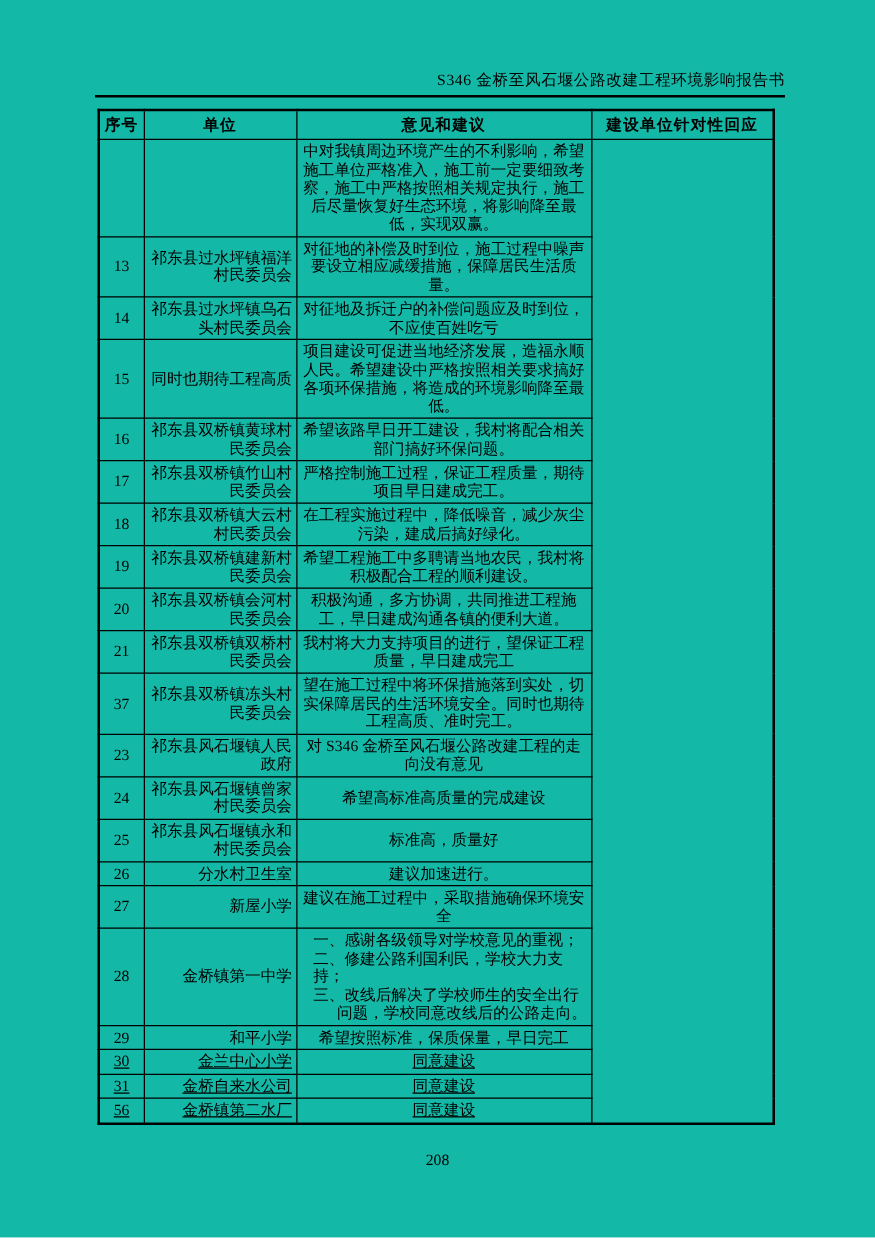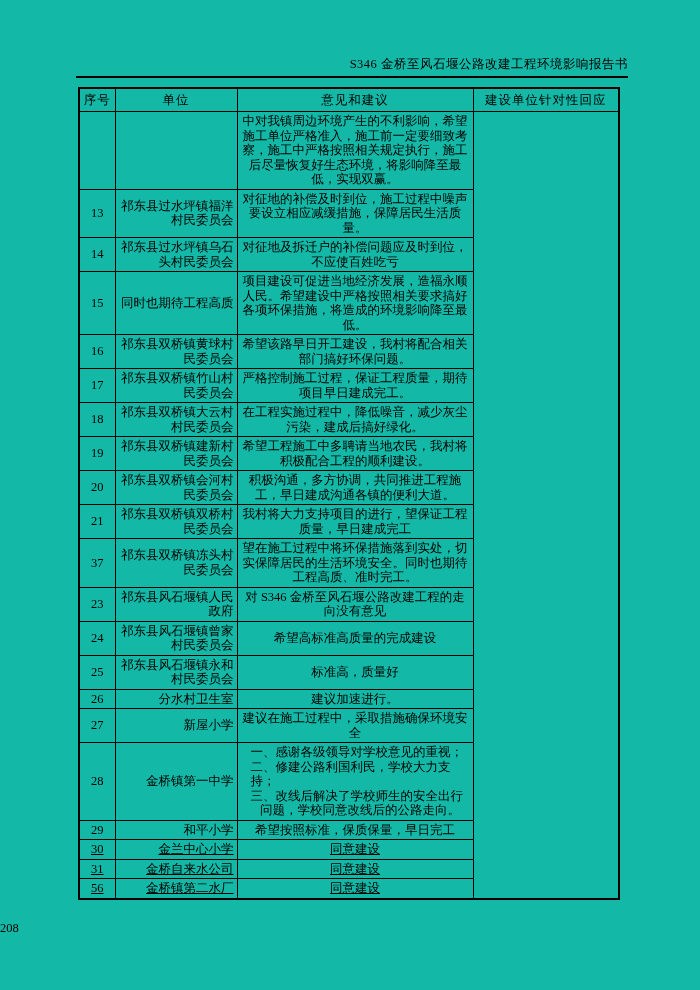--- a/index.html
+++ b/index.html
@@ -50,21 +50,21 @@
   }
   table.feedback th,
   table.feedback td {
     border: 1px solid #000000;
     padding: 2px 3px;
     line-height: 14.5px;
     vertical-align: middle;
     word-break: break-all;
   }
   table.feedback th {
-    font-weight: normal;
+    font-weight: bold;
     text-align: center;
     height: 18px;
     letter-spacing: 1px;
   }
   col.c-no   { width: 36px; }
   col.c-unit { width: 122px; }
   col.c-op   { width: 236px; }
   col.c-resp { width: 146px; }
   td.cell-no   { text-align: center; }
   td.cell-unit { text-align: right; }
@@ -72,29 +72,29 @@
   td.cell-resp { text-align: center; vertical-align: top; }
   tr.underline-row td,
   tr.underline-row td div {
     text-decoration: underline;
   }
   .op-line {
     text-align: left;
     margin-left: 10px;
   }
   .op-line.last {
-    text-align: center;
+    text-align: right;
     font-family: Liberation Serif, serif;
   }
   .page-number {
     position: absolute;
     top: 921px;
     left: 0;
     width: 700px;
-    text-align: left;
+    text-align: center;
     font-size: 12.5px;
   }
 </style>
 </head>
 <body>
 
 <div class="page">
 
   <div class="doc-header">S346 金桥至风石堰公路改建工程环境影响报告书</div>
 

